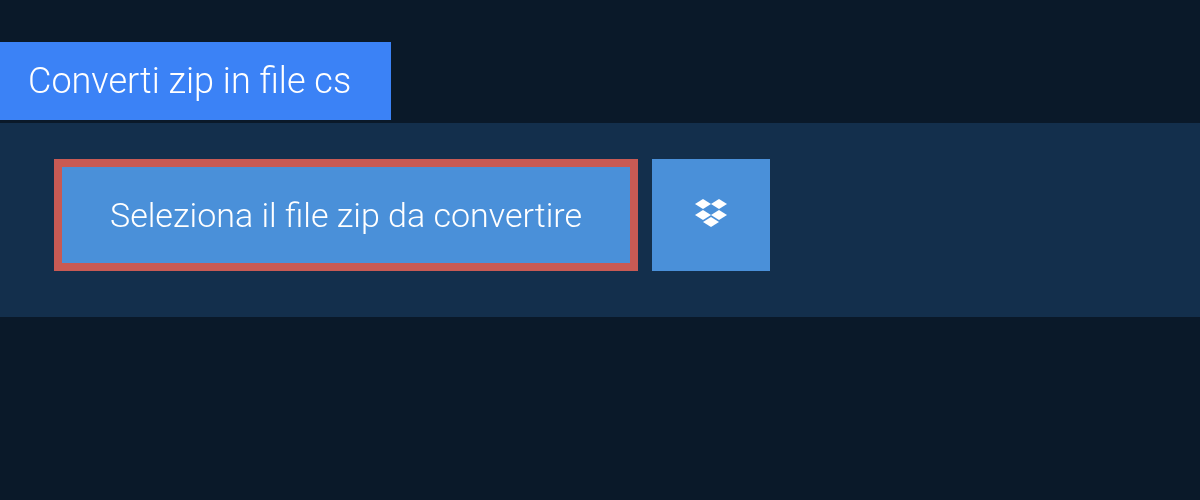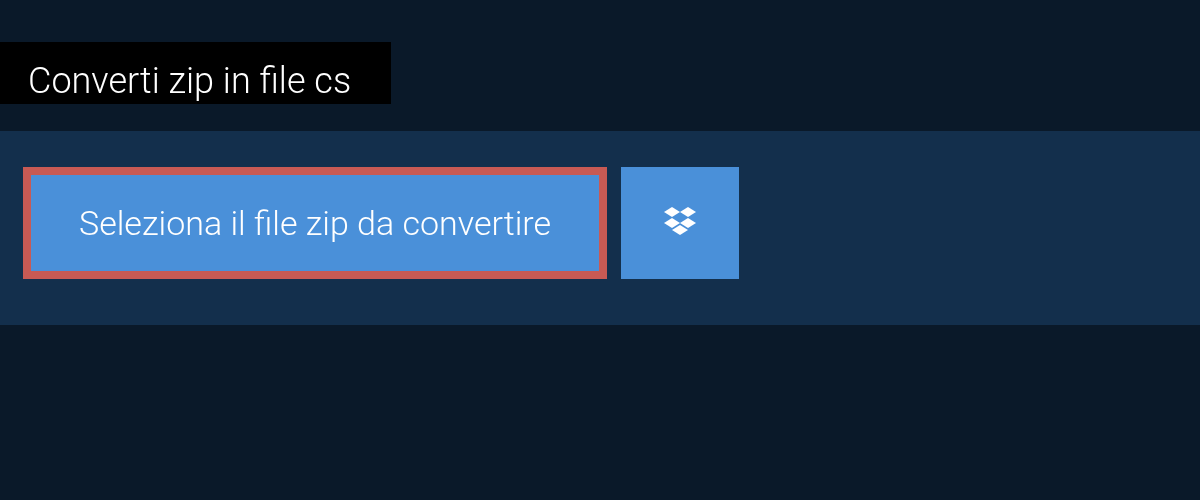--- a/index.html
+++ b/index.html
@@ -13,34 +13,34 @@
       background: #0a1929;
       font-family: -apple-system, BlinkMacSystemFont, "Segoe UI", Roboto, sans-serif;
       overflow: hidden;
     }
     .tab-container {
       position: absolute;
       top: 42px;
       left: 0;
     }
     .tab {
-      background: #000000;
+      background: #3b82f6;
       color: #ffffff;
       font-size: 36px;
       font-weight: 300;
-      padding: 18px 40px 2px 28px;
+      padding: 18px 40px 18px 28px;
       display: inline-block;
     }
     .panel {
       position: absolute;
-      top: 131px;
+      top: 123px;
       left: 0;
       width: 1200px;
       background: #132f4c;
-      padding: 36px 34px 46px 23px;
+      padding: 36px 34px 46px 54px;
     }
     .button-row {
       display: flex;
       gap: 14px;
       align-items: stretch;
     }
     .select-button {
       background: #4a90d9;
       border: 8px solid #c85a54;
       color: #ffffff;

